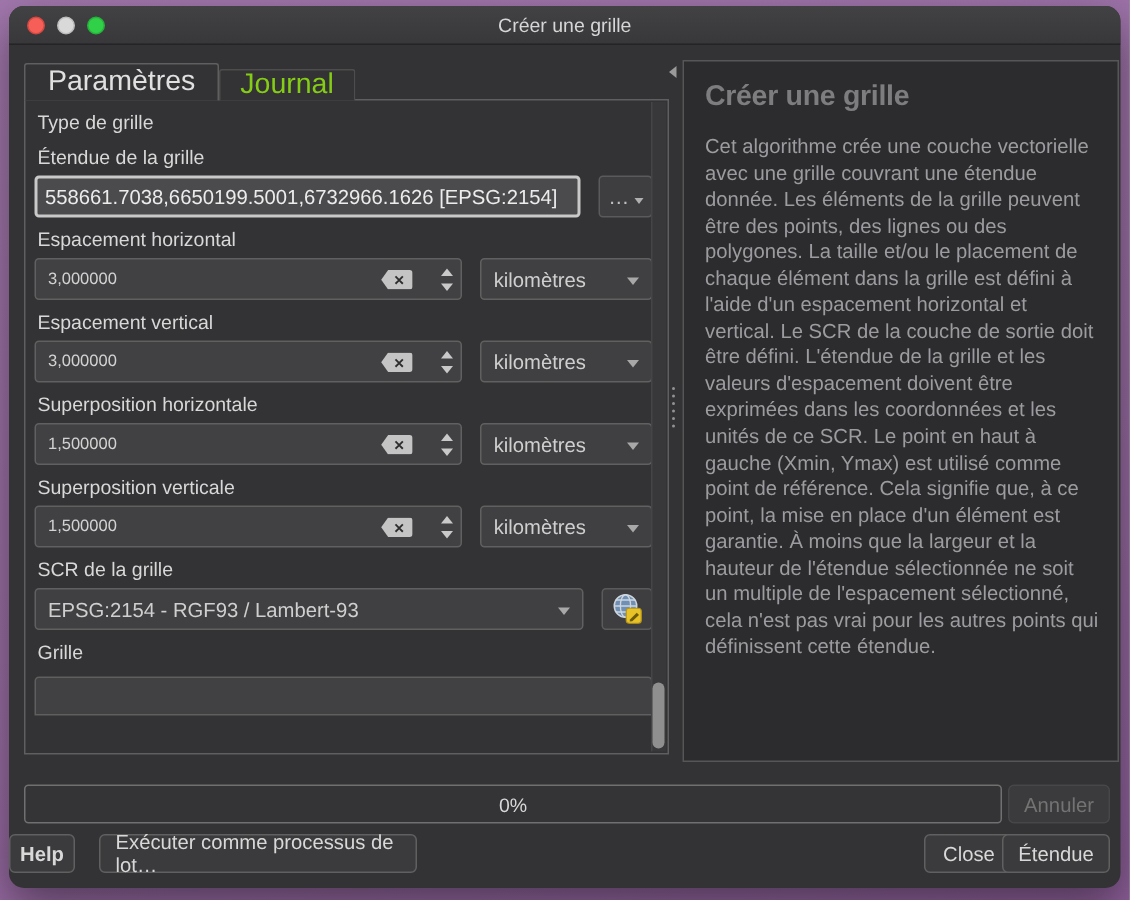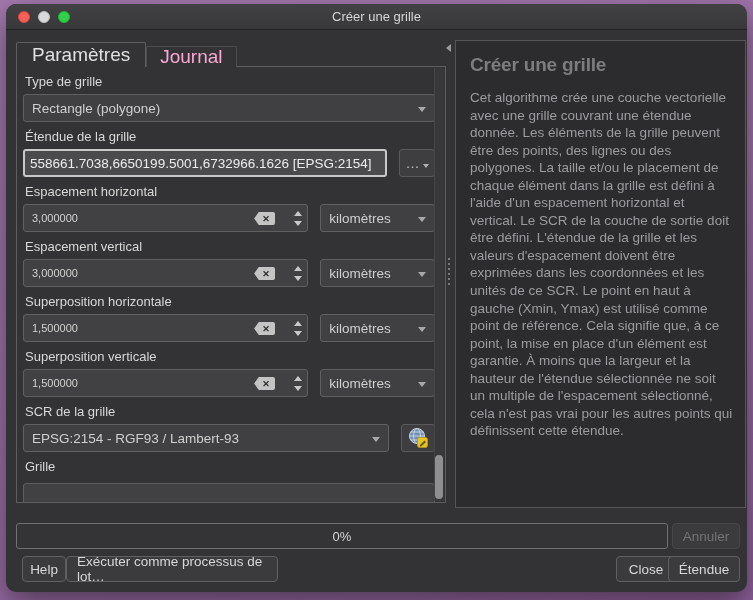--- a/index.html
+++ b/index.html
@@ -26,21 +26,21 @@
   .light { width:12px; height:12px; border-radius:50%; display:inline-block; }
   
   .tabbar { position:absolute; left:10px; top:38px; display:flex; align-items:flex-end; z-index:3; }
   .tab {
     font-size:19px; color:#e0e0e0; background:#333335;
     border:1px solid #5f5f5f; border-bottom:none;
     border-radius:2px 2px 0 0; padding:0 15px;
     height:25px; line-height:24px;
   }
   .tab.inactive {
-    height:21px; line-height:20px; color:#f9a8d4;
+    height:21px; line-height:20px; color:#84cc16;
     border-color:#4d4d4d; padding:0 13px;
   }
   .pane {
     position:absolute; left:10px; top:62px; width:430px; height:437px;
     border:1px solid #5f5f5f; background:#333335; overflow:hidden;
   }
   .pane-inner { position:absolute; left:6px; top:2px; width:412px; }
   .flabel { margin:7px 0 4px 2px; font-size:13px; color:#d8d8d8; height:16px; line-height:16px; }
   .flabel.first { margin-top:5px; }
   .combo {
@@ -144,24 +144,20 @@
 
   <div class="tabbar">
     <div class="tab"><span>Paramètres</span></div>
     <div class="tab inactive"><span>Journal</span></div>
   </div>
 
   <div class="pane">
     <div class="pane-inner">
 
       <div class="flabel first">Type de grille</div>
-      <div class="combo">
-        <span>Rectangle (polygone)</span>
-        <span class="caret"></span>
-      </div>
 
       <div class="flabel">Étendue de la grille</div>
       <div class="hrow">
         <div class="extent-field">
           <span>558661.7038,6650199.5001,6732966.1626 [EPSG:2154]</span>
         </div>
         <div class="sq-btn">
           <span>…</span>
           <span class="mini-caret"></span>
         </div>
@@ -275,21 +271,21 @@
     <div class="help-body">Cet algorithme crée une couche vectorielle avec une grille couvrant une étendue donnée. Les éléments de la grille peuvent être des points, des lignes ou des polygones. La taille et/ou le placement de chaque élément dans la grille est défini à l'aide d'un espacement horizontal et vertical. Le SCR de la couche de sortie doit être défini. L'étendue de la grille et les valeurs d'espacement doivent être exprimées dans les coordonnées et les unités de ce SCR. Le point en haut à gauche (Xmin, Ymax) est utilisé comme point de référence. Cela signifie que, à ce point, la mise en place d'un élément est garantie. À moins que la largeur et la hauteur de l'étendue sélectionnée ne soit un multiple de l'espacement sélectionné, cela n'est pas vrai pour les autres points qui définissent cette étendue.</div>
   </div>
 
   <div class="progress">
     <span>0%</span>
   </div>
   <div class="btn disabled" style="left:666px; top:519px; width:68px;">
     <span>Annuler</span>
   </div>
 
-  <div class="btn" style="left:16px; top:552px; width:44px;">
+  <div class="btn" style="left:0; top:552px; width:44px;font-weight:bold;">
     <span>Help</span>
   </div>
   <div class="btn" style="left:60px; top:552px; width:212px;">
     <span>Exécuter comme processus de lot…</span>
   </div>
   <div class="btn" style="left:610px; top:552px; width:60px;">
     <span>Close</span>
   </div>
   <div class="btn" style="left:662px; top:552px; width:72px;">
     <span>Étendue</span>

